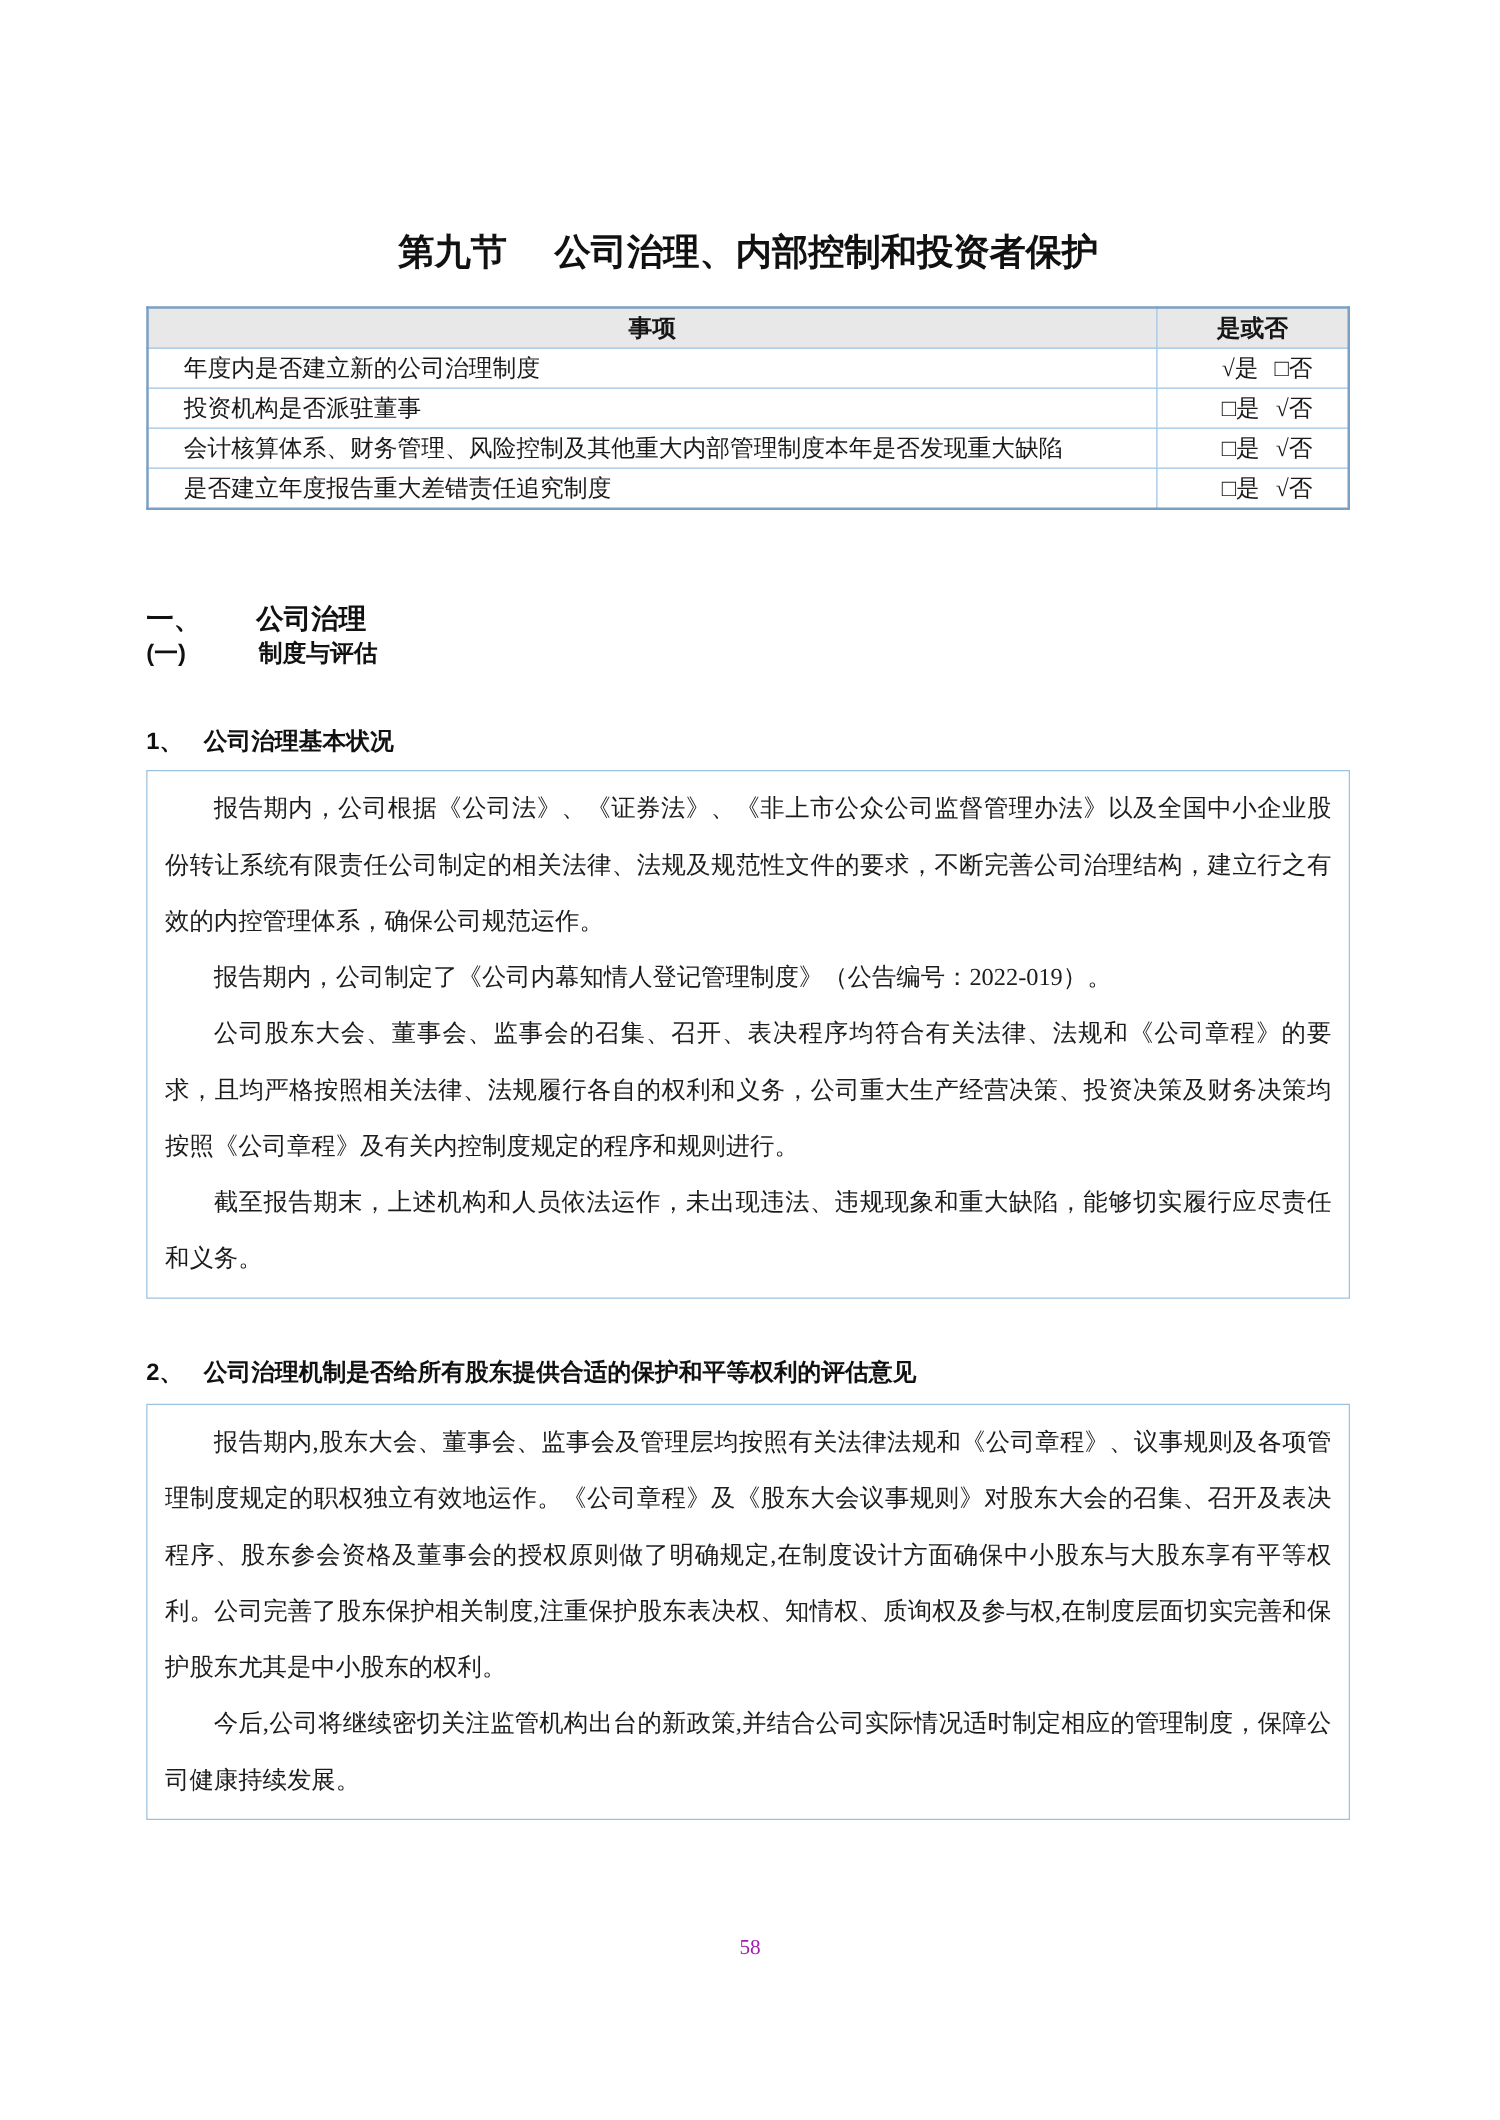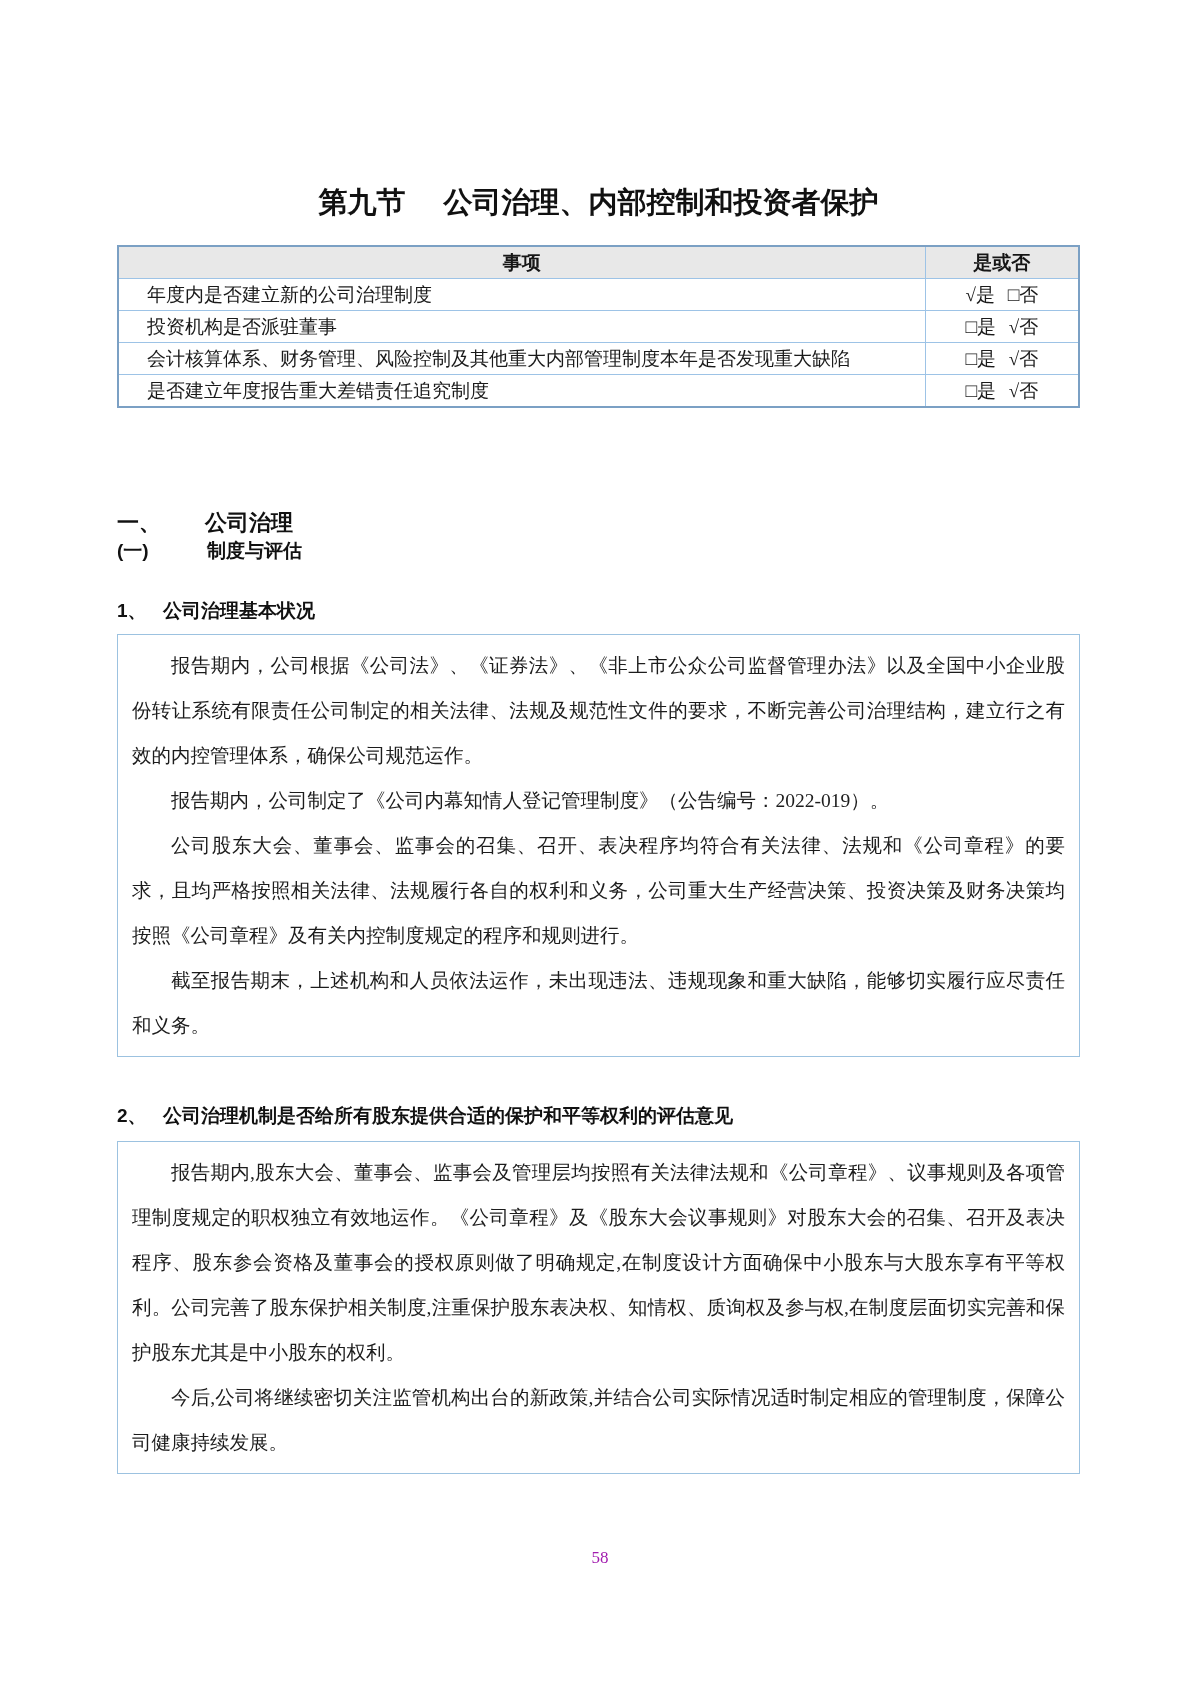--- a/index.html
+++ b/index.html
@@ -30,36 +30,36 @@
     font-size:19px;
     padding:2px 28px;
     height:27px;
   }
   table.gov-table th{
     background:#e8e8e8;
     font-weight:700;text-align:center;
     color:#161616;
   }
   td.item-cell{text-align:left;}
-  td.answer-cell{text-align:center;white-space:nowrap;word-spacing:8px;}
+  td.answer-cell{text-align:right;white-space:nowrap;word-spacing:8px;}
   col.c-item{width:84%;} col.c-ans{width:16%;}
   
   .h-l1{
-    margin-top:100px;
+    margin-top:72px;
     font-family:"Liberation Sans","DejaVu Sans",sans-serif;
     font-weight:700;font-size:22px;color:#111;
   }
   .h-l1 .h-no{display:inline-block;min-width:88px;}
   .h-l2{
     font-family:"Liberation Sans","DejaVu Sans",sans-serif;
     font-weight:700;font-size:19px;color:#111;
   }
   .h-l2 .h-no{display:inline-block;min-width:90px;}
   .h-l3{
-    margin-top:34px;
+    margin-top:44px;
     font-family:"Liberation Sans","DejaVu Sans",sans-serif;
     font-weight:700;font-size:19px;color:#111;
   }
   .h-l3 .h-no{display:inline-block;min-width:46px;}
   
   .text-box{
     margin-top:10px;
     border:1.5px solid #9cc2e0;
     padding:8px 14px;
   }

